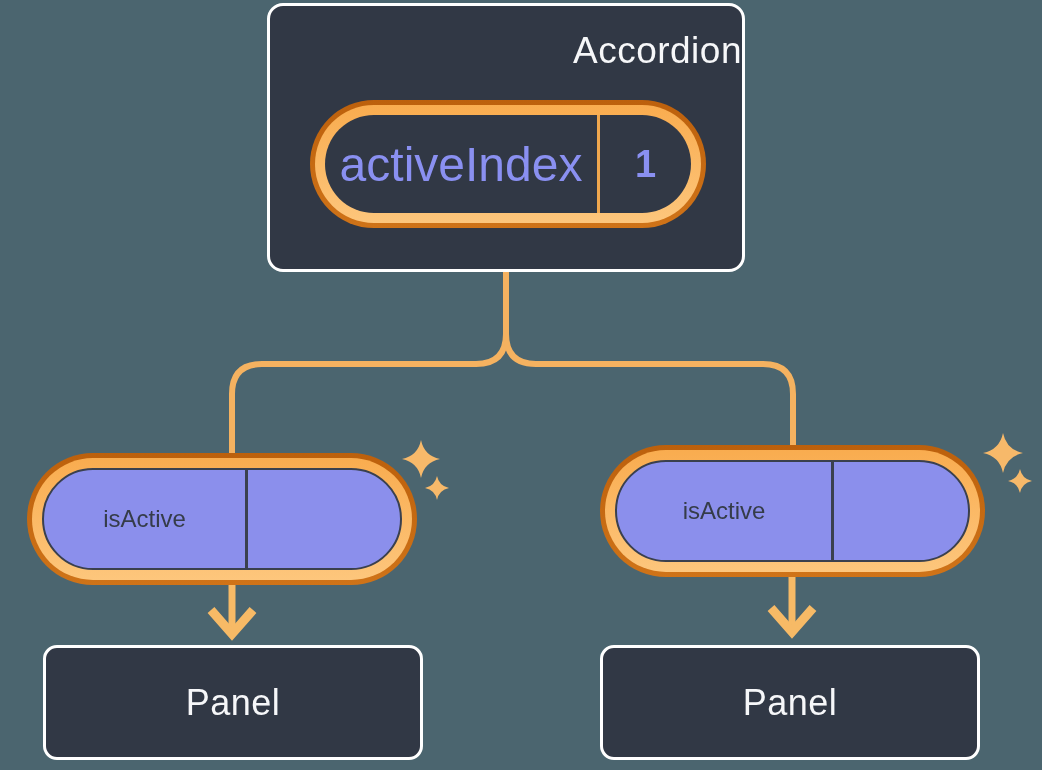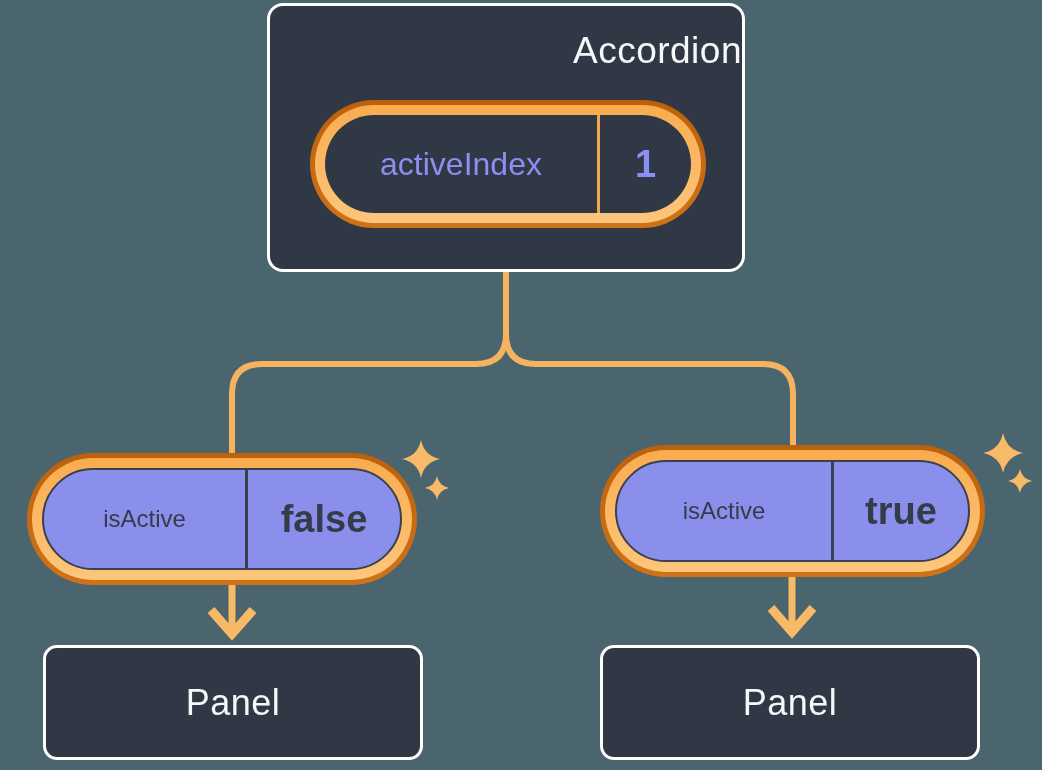--- a/index.html
+++ b/index.html
@@ -31,21 +31,21 @@
   .pill-core{width:100%;height:100%;border-radius:999px;display:flex;overflow:hidden;align-items:stretch;}
   .pill-core.dark{background:var(--box-bg);}
   .pill-core.purple{background:var(--purple);border:2px solid var(--pill-dark-border);}
   .cell{display:flex;align-items:center;justify-content:center;}
   .pill-divider{width:3px;align-self:stretch;}
   .divider-orange{background:var(--divider-orange);}
   .divider-dark{background:var(--pill-dark-border);}
 
   .state-pill{left:310px;top:100px;width:396px;height:128px;}
   .state-pill .ring-mid{padding:10px;}
-  .state-label{width:272px;font-size:32px;color:var(--purple-text);}
+  .state-label{width:272px;font-size:48px;color:var(--purple-text);}
   .state-value{flex:1;font-size:38px;font-weight:700;color:var(--purple-text);}
 
   .prop-pill{height:132px;}
   .prop-pill .ring-mid{padding:10px;}
   .prop-pill-left{left:27px;top:453px;width:390px;}
   .prop-pill-right{left:600px;top:445px;width:385px;}
   .prop-label{font-size:24px;color:var(--dark-text);}
   .prop-pill-left .prop-label{width:201px;}
   .prop-pill-right .prop-label{width:214px;}
   .prop-value{flex:1;font-size:38px;font-weight:700;color:var(--dark-text);}
@@ -100,31 +100,29 @@
         <div class="cell state-value">1</div>
       </div>
     </div>
   </div>
 
   <div class="ring-outer prop-pill prop-pill-left">
     <div class="ring-mid">
       <div class="pill-core purple">
         <div class="cell prop-label">isActive</div>
         <div class="pill-divider divider-dark"></div>
-        <div class="cell prop-value">false</div>
       </div>
     </div>
   </div>
 
   <div class="ring-outer prop-pill prop-pill-right">
     <div class="ring-mid">
       <div class="pill-core purple">
         <div class="cell prop-label">isActive</div>
         <div class="pill-divider divider-dark"></div>
-        <div class="cell prop-value">true</div>
       </div>
     </div>
   </div>
 
   <div class="dark-box panel-box panel-left">
     <div class="panel-title">Panel</div>
   </div>
   <div class="dark-box panel-box panel-right">
     <div class="panel-title">Panel</div>
   </div>

